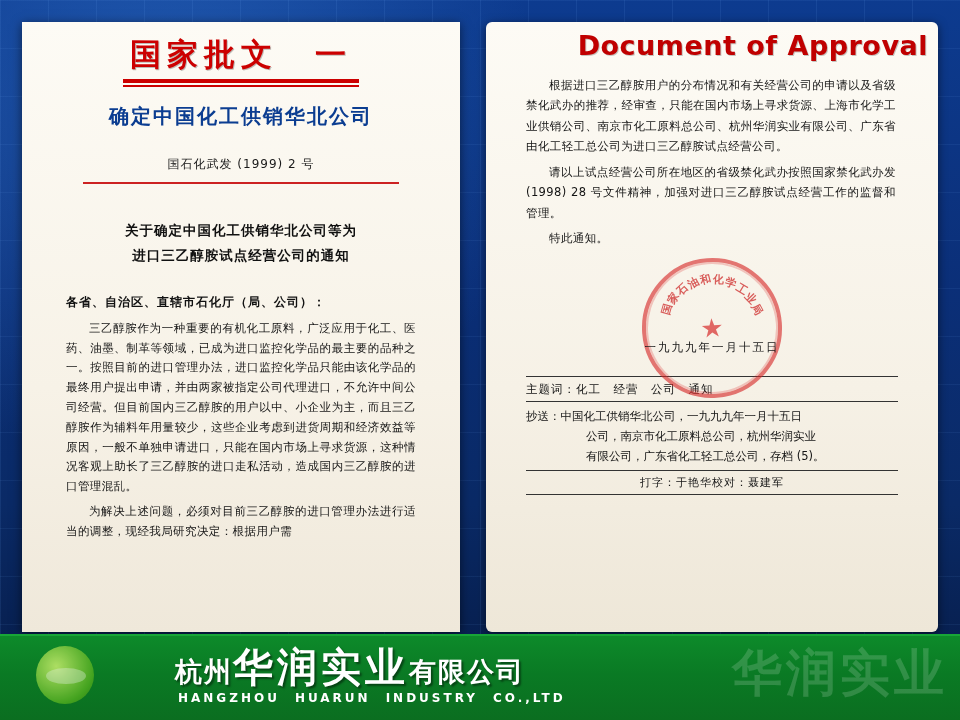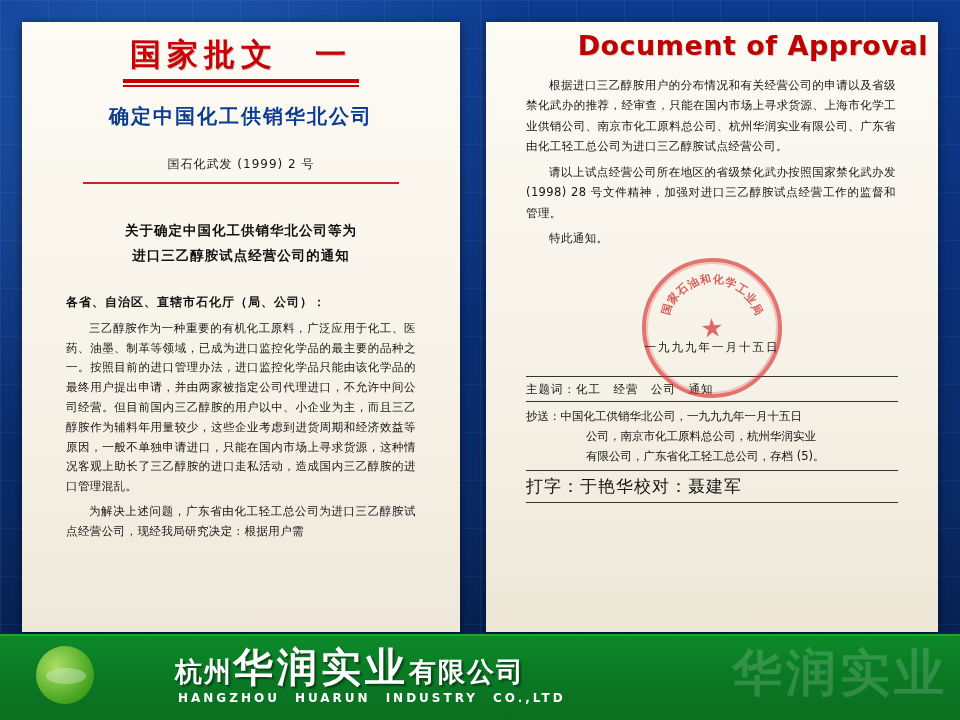--- a/index.html
+++ b/index.html
@@ -30,21 +30,21 @@
 
   
   .page{
     position:absolute;background:#fbf8f2;
     box-shadow:0 2px 10px rgba(0,0,0,0.55);
     overflow:hidden;
   }
   #page-left{left:22px;top:22px;width:438px;height:610px;
     background:linear-gradient(180deg,#fdfbf5 0%,#f7f2e7 60%,#efe8da 100%);}
   #page-right{left:486px;top:22px;width:452px;height:610px;
-    background:linear-gradient(180deg,#fdfbf5 0%,#f6f1e6 60%,#eee7d8 100%);}
+    background:linear-gradient(180deg,#fdfbf5 0%,#f6f1e6 60%,#eee7d8 100%);border-radius:6px;}
 
   
   .title-cn{
     margin-top:12px;text-align:center;
     font-family:"DejaVu Sans","Liberation Sans",sans-serif;
     font-weight:bold;color:#cc0000;font-size:31px;letter-spacing:6px;
     text-shadow:1px 1px 0 rgba(0,0,0,0.25);
   }
   .title-underline{
     width:236px;height:4px;background:#cc0000;margin:3px auto 0 auto;
@@ -112,22 +112,22 @@
 
   .meta-rule{height:1px;background:#333;margin:4px 40px 0 40px;}
   .meta-line{
     margin:5px 40px 0 40px;font-size:11.5px;color:#141414;letter-spacing:1px;
   }
   .meta-block{
     margin:4px 40px 0 40px;font-size:11.5px;color:#141414;line-height:1.75;
   }
   .meta-block .ind{display:block;padding-left:60px;}
   .meta-foot{
-    display:flex;justify-content:flex-start;
-    margin:4px 40px 0 40px;font-size:17px;color:#141414;letter-spacing:1px;
+    display:flex;justify-content:center;
+    margin:4px 40px 0 40px;font-size:11px;color:#141414;letter-spacing:1px;
   }
 
   
   #banner{
     position:absolute;left:0;bottom:0;width:960px;height:84px;
     background:linear-gradient(180deg,#0d8a2a 0%,#0a7a24 45%,#0b6e20 100%);
     border-top:2px solid #18a637;
     overflow:hidden;
   }
   #banner .ghost{
@@ -174,21 +174,21 @@
 
     <div class="doc-heading">
       <div>关于确定中国化工供销华北公司等为</div>
       <div>进口三乙醇胺试点经营公司的通知</div>
     </div>
 
     <div class="addressee">各省、自治区、直辖市石化厅（局、公司）：</div>
 
     <div class="body-cn">
       <p>三乙醇胺作为一种重要的有机化工原料，广泛应用于化工、医药、油墨、制革等领域，已成为进口监控化学品的最主要的品种之一。按照目前的进口管理办法，进口监控化学品只能由该化学品的最终用户提出申请，并由两家被指定公司代理进口，不允许中间公司经营。但目前国内三乙醇胺的用户以中、小企业为主，而且三乙醇胺作为辅料年用量较少，这些企业考虑到进货周期和经济效益等原因，一般不单独申请进口，只能在国内市场上寻求货源，这种情况客观上助长了三乙醇胺的进口走私活动，造成国内三乙醇胺的进口管理混乱。</p>
-      <p>为解决上述问题，广东省由化工轻工总公司为进口三乙醇胺试点经营公司，现经我局研究决定：根据用户需</p>
+      <p>为解决上述问题，必须对目前三乙醇胺的进口管理办法进行适当的调整，现经我局研究决定：根据用户需</p>
     </div>
   </div>
 
   <div class="page" id="page-right">
     <div class="eng-title">Document of Approval</div>
 
     <div class="r-body">
       <p>根据进口三乙醇胺用户的分布情况和有关经营公司的申请以及省级禁化武办的推荐，经审查，只能在国内市场上寻求货源、上海市化学工业供销公司、南京市化工原料总公司、杭州华润实业有限公司、广东省由化工轻工总公司为进口三乙醇胺试点经营公司。</p>
       <p>请以上试点经营公司所在地区的省级禁化武办按照国家禁化武办发 (1998) 28 号文件精神，加强对进口三乙醇胺试点经营工作的监督和管理。</p>
       <p>特此通知。</p>

